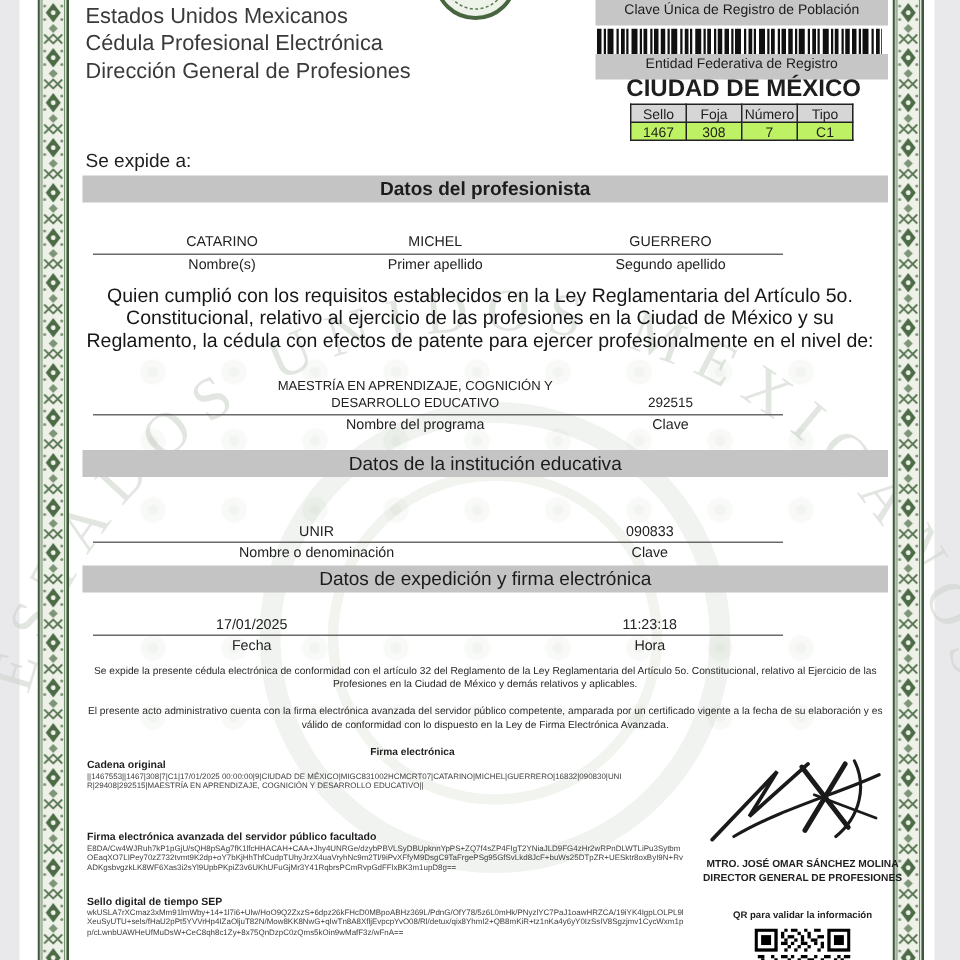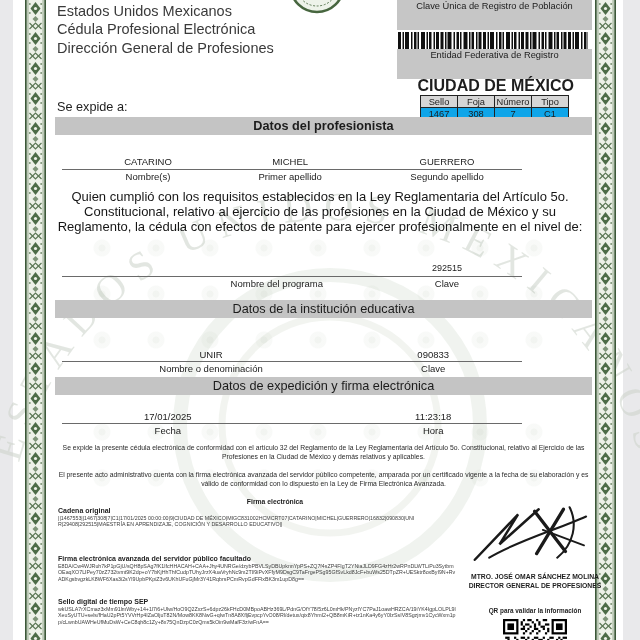--- a/index.html
+++ b/index.html
@@ -12,29 +12,29 @@
   .page{position:absolute;left:13px;top:0;width:610px;height:640px;background:#ffffff;}
   .border-strip{position:absolute;top:0;width:21px;height:640px;}
   .border-strip.left{left:25px;}
   .border-strip.right{left:595px;}
   .wm{position:absolute;left:0;top:0;width:640px;height:640px;pointer-events:none;}
   .wm-florals{position:absolute;left:75px;top:225px;width:470px;height:270px;pointer-events:none;
     background-image:radial-gradient(circle, rgba(125,148,115,0.10) 0 3px, rgba(125,148,115,0.05) 4px 8px, transparent 9px);
     background-size:54px 46px;}
   .agency{position:absolute;left:57px;top:2px;font-size:14.5px;line-height:18.4px;color:#3a3a3a;}
   .rightcol{position:absolute;left:397px;top:0;width:195px;}
-  .graybar-sm{background:#c6c6c6;height:30px;line-height:13px;font-size:9.3px;text-align:center;color:#1c1c1c;}
+  .graybar-sm{background:#c6c6c6;height:17px;line-height:13px;font-size:9.3px;text-align:center;color:#1c1c1c;}
   .curp-val{margin-top:2px;font-size:11px;font-weight:bold;text-align:right;line-height:13px;}
   .entity-val{margin-top:0;font-size:16px;font-weight:bold;text-align:right;line-height:13px;padding-right:18px;}
   .barcode-wrap{margin-top:2px;height:17px;text-align:left;}
   table.reg{border-collapse:collapse;margin:3px auto 0 auto;}
   table.reg th, table.reg td{border:1px solid #222;font-size:9.3px;font-weight:normal;
     width:36px;height:11px;text-align:center;padding:0;}
   table.reg th{background:#d6d6d6;}
-  table.reg td{background:#0ea5e9;}
+  table.reg td{background:#bef264;}
   .se-expide{position:absolute;left:57px;top:100px;font-size:12.7px;}
   .secbar{position:absolute;left:55px;width:537px;height:18px;background:#c4c4c4;
     text-align:center;font-size:12.7px;line-height:18px;color:#1c1c1c;}
   .secbar.prof{top:117px;font-weight:bold;}
   .secbar.inst{top:300px;}
   .secbar.exp{top:377px;}
   .fieldblock{position:absolute;left:62px;width:460px;}
   .fieldblock .rule{position:absolute;left:0;width:100%;border-top:1px solid #6a6a6a;}
   .fv,.fl{position:absolute;transform:translateX(-50%);white-space:nowrap;font-size:9.5px;color:#222;}
   .fv.wrap{white-space:normal;text-align:center;}
@@ -143,20 +143,21 @@
   <span class="fv" style="left:83.7%;top:0;">GUERRERO</span>
   <div class="rule" style="top:13px;"></div>
   <span class="fl" style="left:18.7%;top:15px;">Nombre(s)</span>
   <span class="fl" style="left:49.6%;top:15px;">Primer apellido</span>
   <span class="fl" style="left:83.7%;top:15px;">Segundo apellido</span>
 </div>
 
 <div class="statement">Quien cumplió con los requisitos establecidos en la Ley Reglamentaria del Artículo 5o. Constitucional, relativo al ejercicio de las profesiones en la Ciudad de México y su Reglamento, la cédula con efectos de patente para ejercer profesionalmente en el nivel de:</div>
 
 <div class="fieldblock" style="top:252px;height:40px;">
+  <span class="fv wrap" style="left:46.7%;top:0;width:212px;font-size:8.7px;line-height:10.8px;">MAESTRÍA EN APRENDIZAJE, COGNICIÓN Y DESARROLLO EDUCATIVO</span>
   <span class="fv" style="left:83.7%;top:11px;font-size:9px;">292515</span>
   <div class="rule" style="top:24px;"></div>
   <span class="fl" style="left:46.7%;top:26px;">Nombre del programa</span>
   <span class="fl" style="left:83.7%;top:26px;">Clave</span>
 </div>
 
 <div class="secbar inst">Datos de la institución educativa</div>
 
 <div class="fieldblock" style="top:349px;height:26px;">
   <span class="fv" style="left:32.4%;top:0;">UNIR</span>

